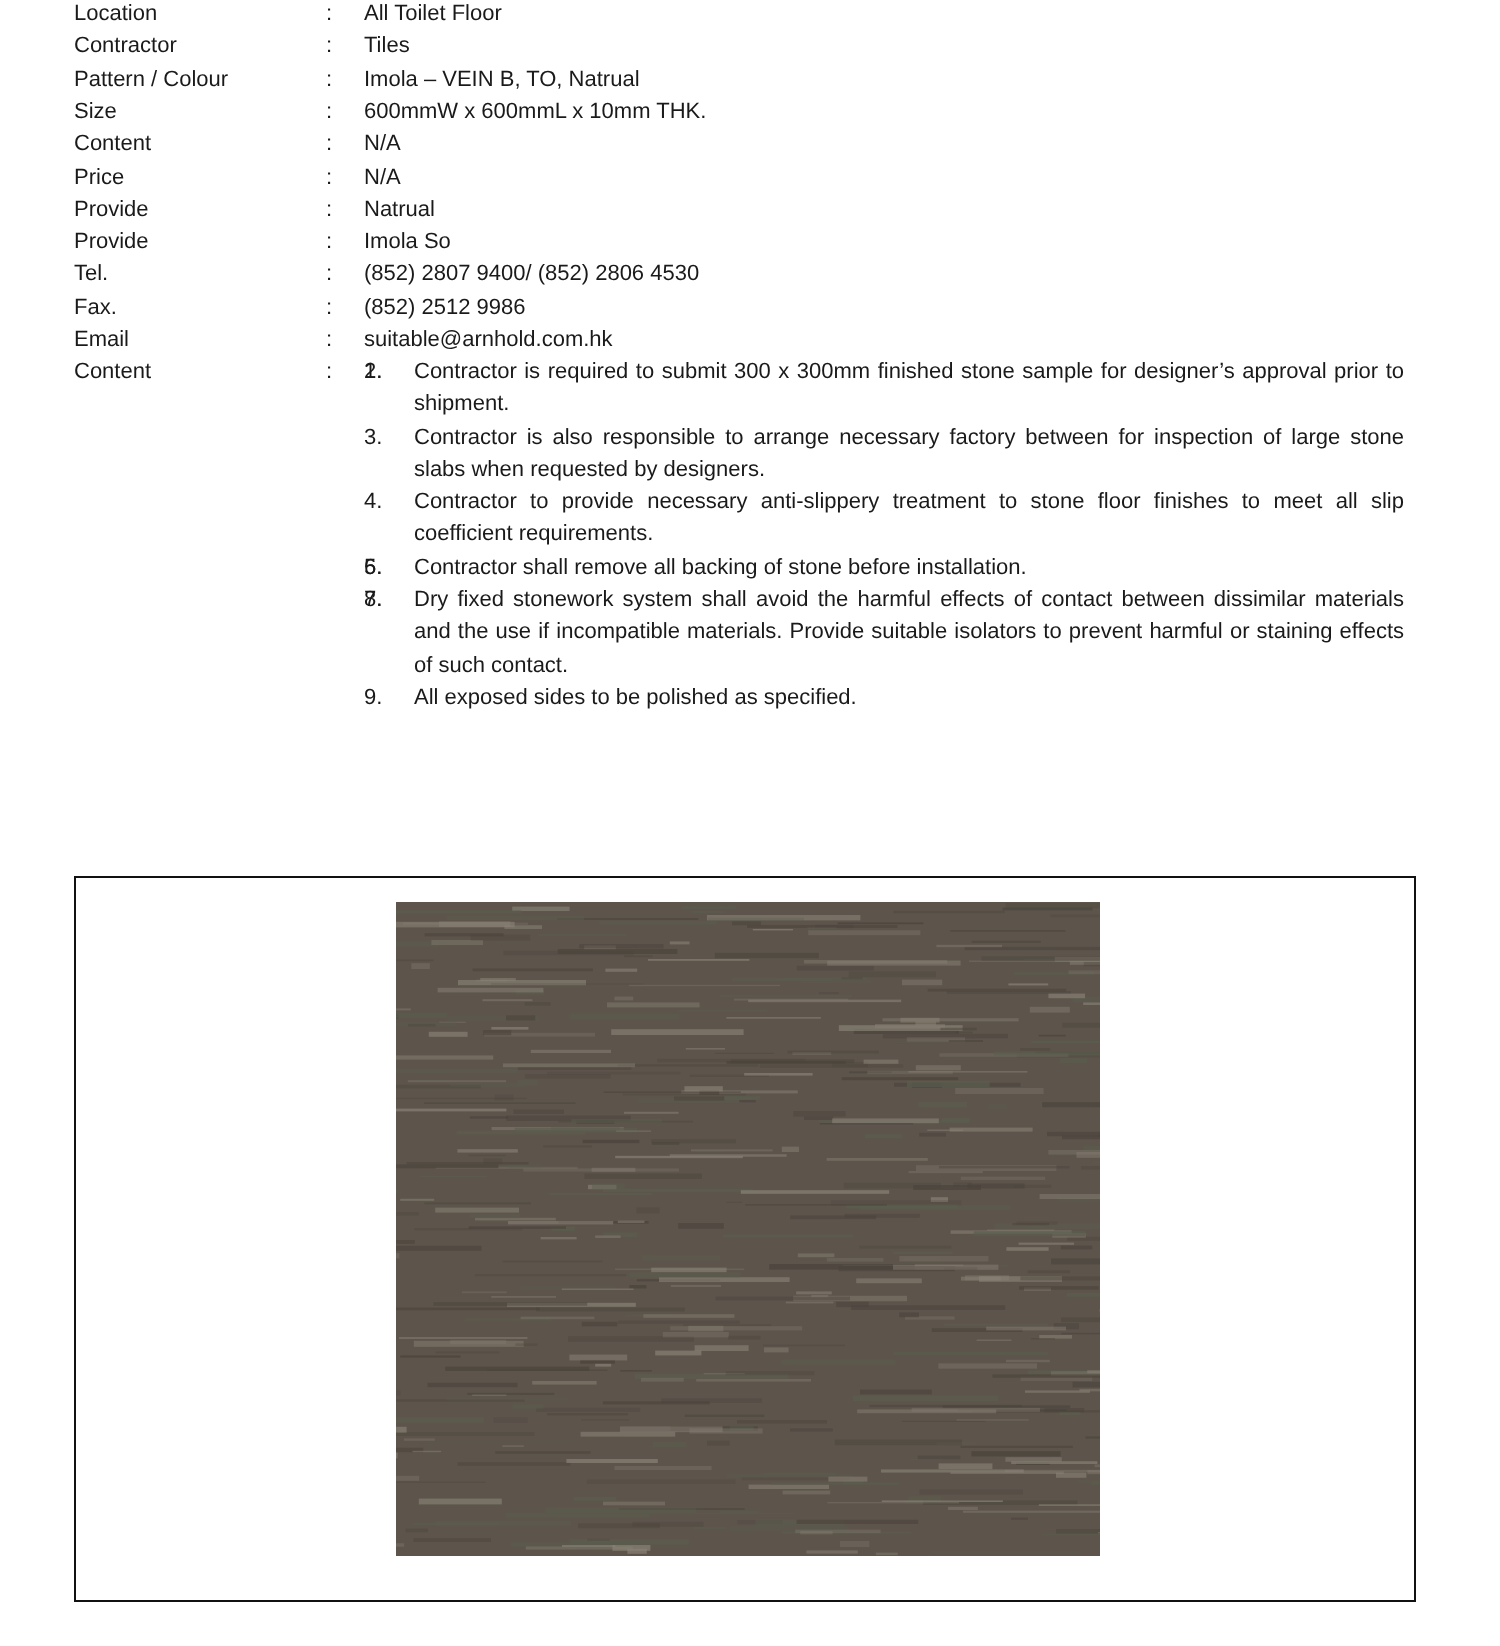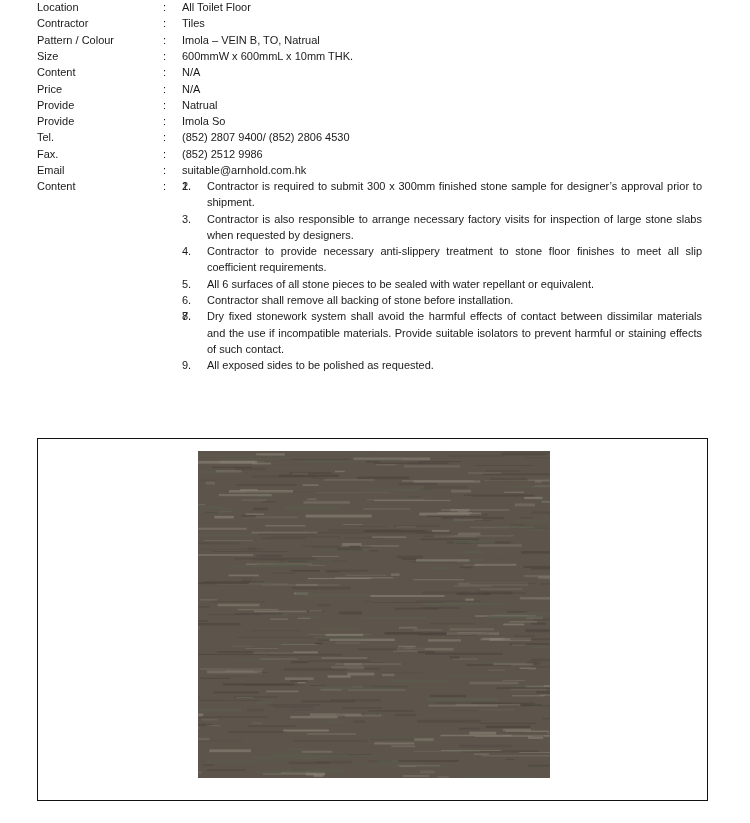--- a/index.html
+++ b/index.html
@@ -94,27 +94,27 @@
       </div>
     </div>
 
   <div class="row" style="top:178px;">
     <span class="label">Content</span>
     <span class="colon">:</span>
   </div>
   <div class="remarks" id="remarks">
       <div class="remark"><span class="num">1.</span></div>
       <div class="remark"><span class="num">2.</span><span>Contractor is required to submit 300 x 300mm finished stone sample for designer’s approval prior to shipment.</span></div>
-      <div class="remark"><span class="num">3.</span><span>Contractor is also responsible to arrange necessary factory visits for inspection of large stone slabs when requested by designers.</span></div>
+      <div class="remark"><span class="num">3.</span><span>Contractor is also responsible to arrange necessary factory between for inspection of large stone slabs when requested by designers.</span></div>
       <div class="remark"><span class="num">4.</span><span>Contractor to provide necessary anti-slippery treatment to stone floor finishes to meet all slip coefficient requirements.</span></div>
-      <div class="remark"><span class="num">5.</span><span>All 6 surfaces of all stone pieces to be sealed with water repellant or equivalent.</span></div>
+      <div class="remark"><span class="num">5.</span></div>
       <div class="remark"><span class="num">6.</span><span>Contractor shall remove all backing of stone before installation.</span></div>
       <div class="remark"><span class="num">7.</span></div>
       <div class="remark"><span class="num">8.</span><span>Dry fixed stonework system shall avoid the harmful effects of contact between dissimilar materials and the use if incompatible materials.   Provide suitable isolators to prevent harmful or staining effects of such contact.</span></div>
-      <div class="remark"><span class="num">9.</span><span>All exposed sides to be polished as requested.</span></div>
+      <div class="remark"><span class="num">9.</span><span>All exposed sides to be polished as specified.</span></div>
     </div>
 </div>
 
 <div class="frame">
   <div class="stone" title="Imola vein stone tile sample">
     <svg id="stone-svg" viewBox="0 0 352 327" preserveAspectRatio="none">
         <rect x="0" y="0" width="352" height="327" fill="#5d554c"></rect>
         <rect x="193.1" y="37.8" width="42.3" height="1.2" fill="#5a5e4e" opacity="0.48"></rect>
         <rect x="314.0" y="192.7" width="13.5" height="1.6" fill="#8a8276" opacity="0.60"></rect>
         <rect x="9.1" y="163.0" width="54.0" height="1.2" fill="#4a433b" opacity="0.32"></rect>

